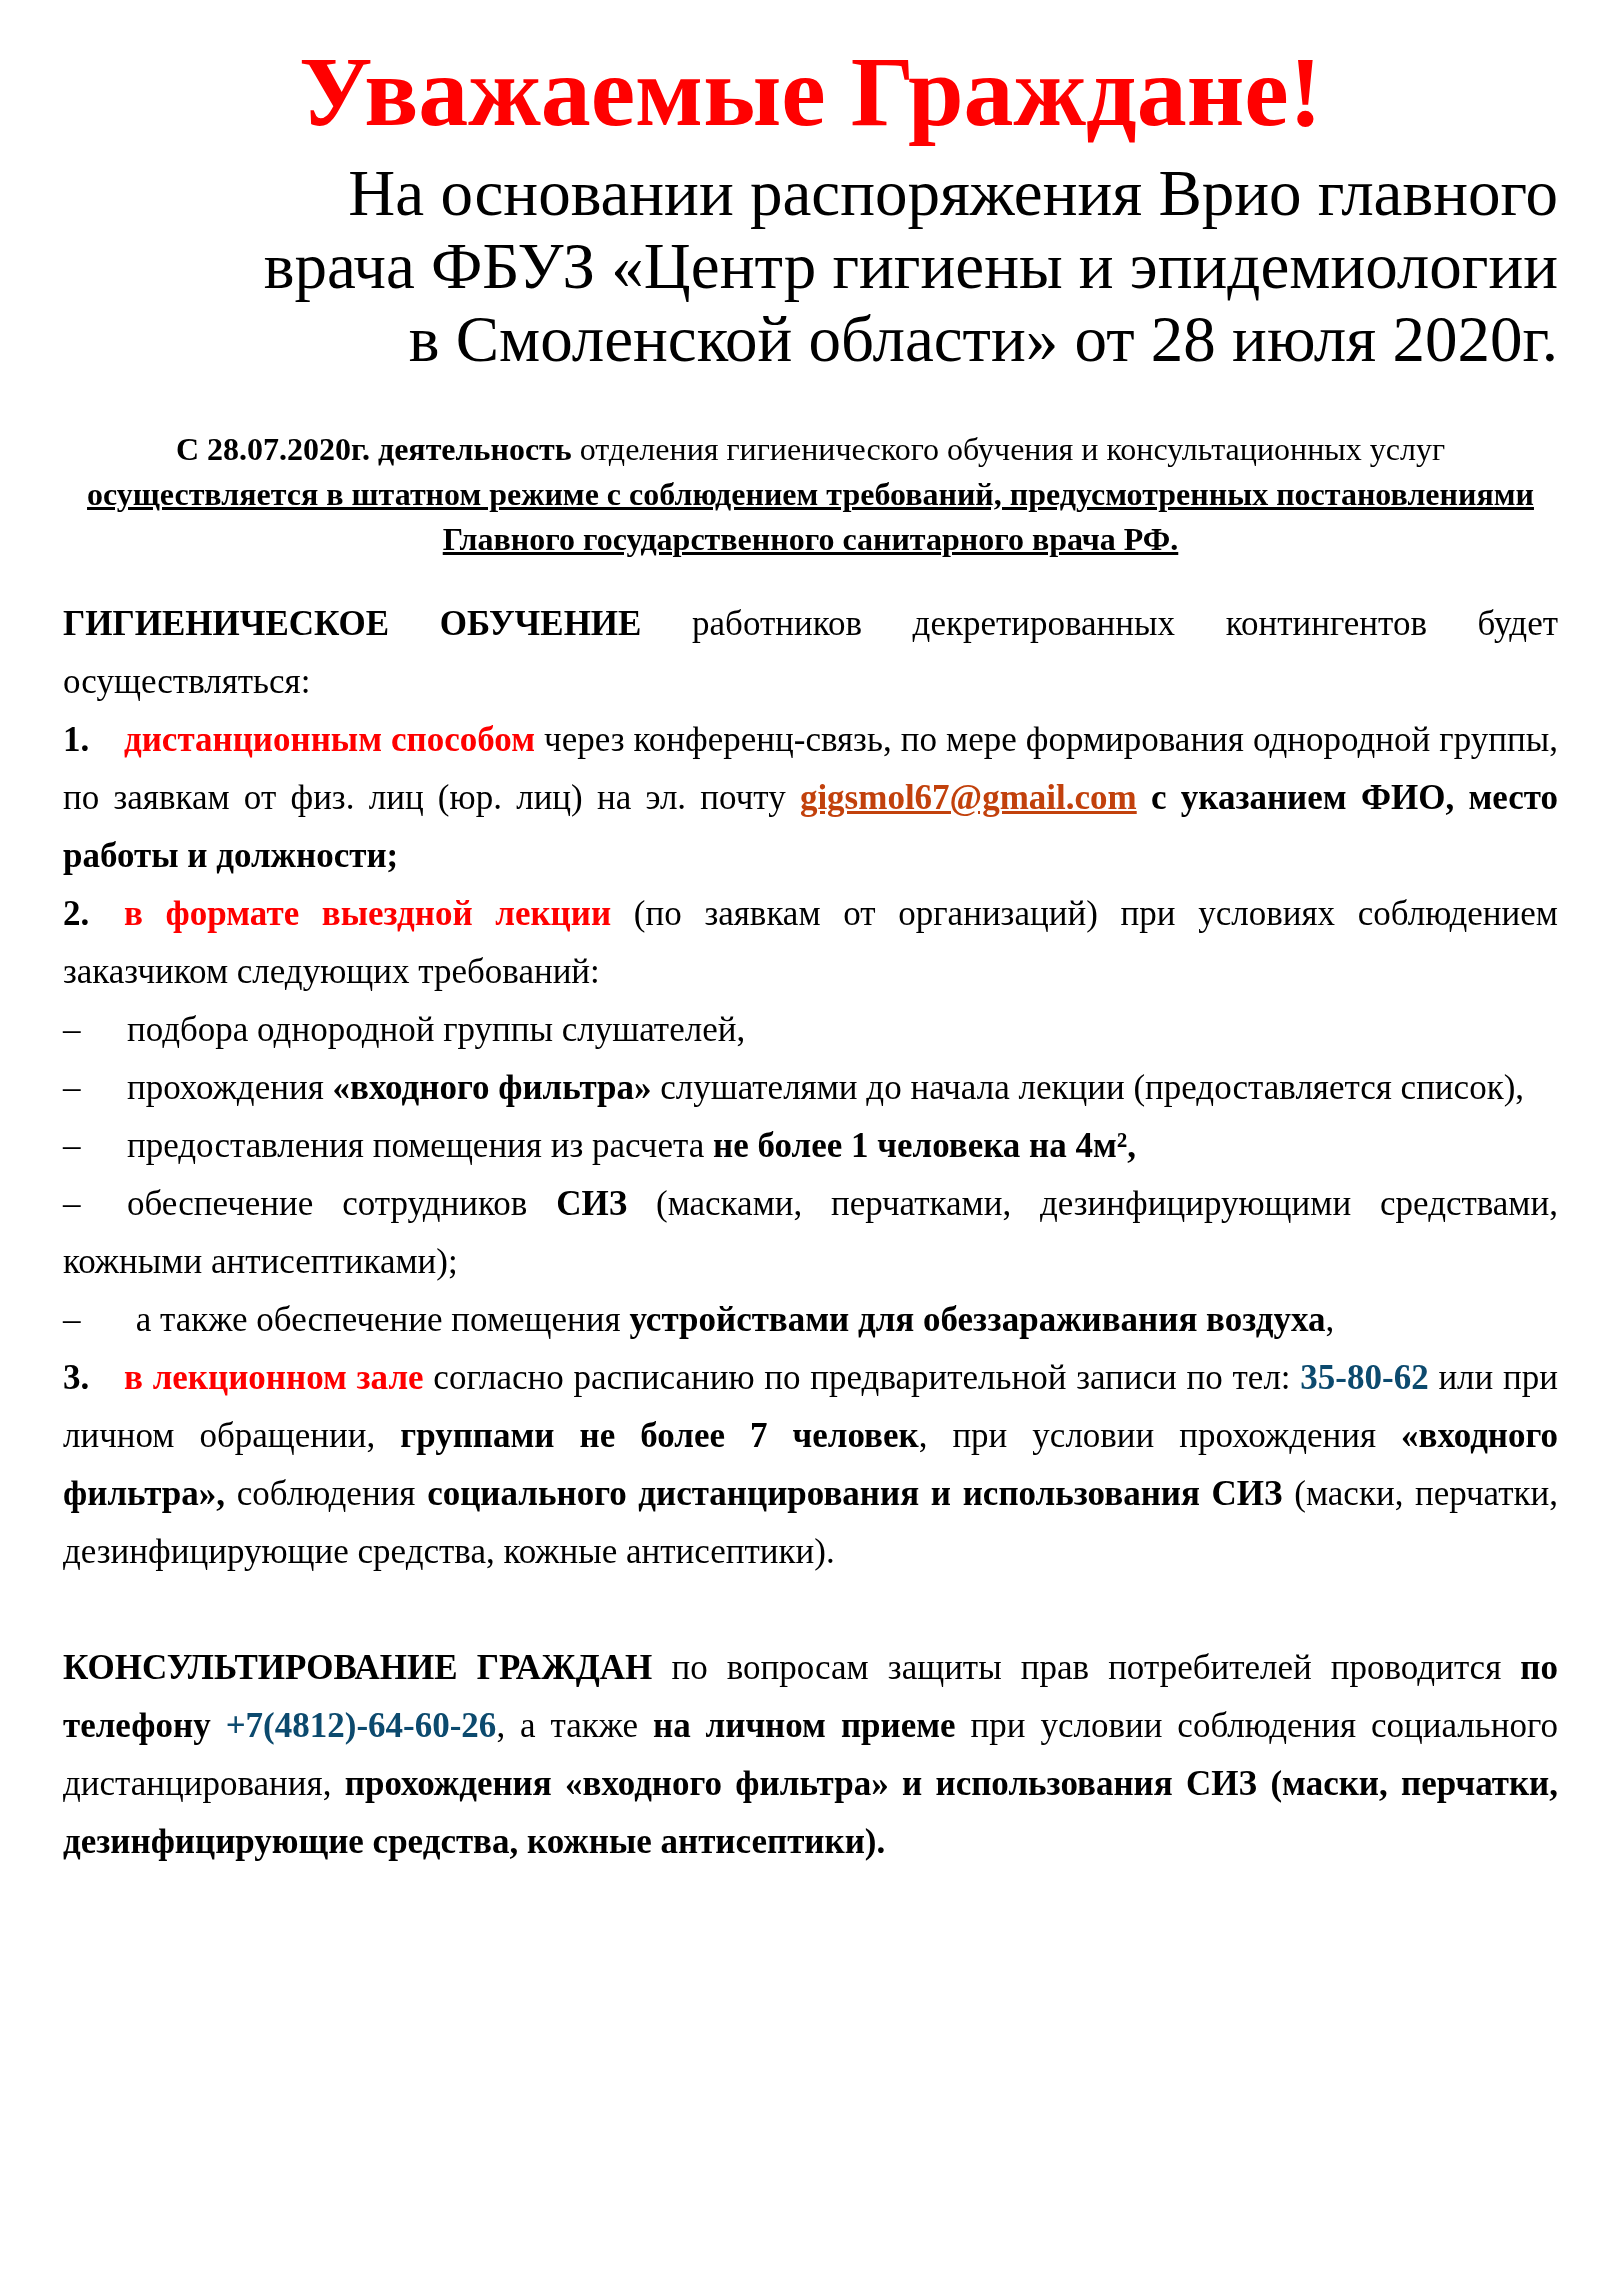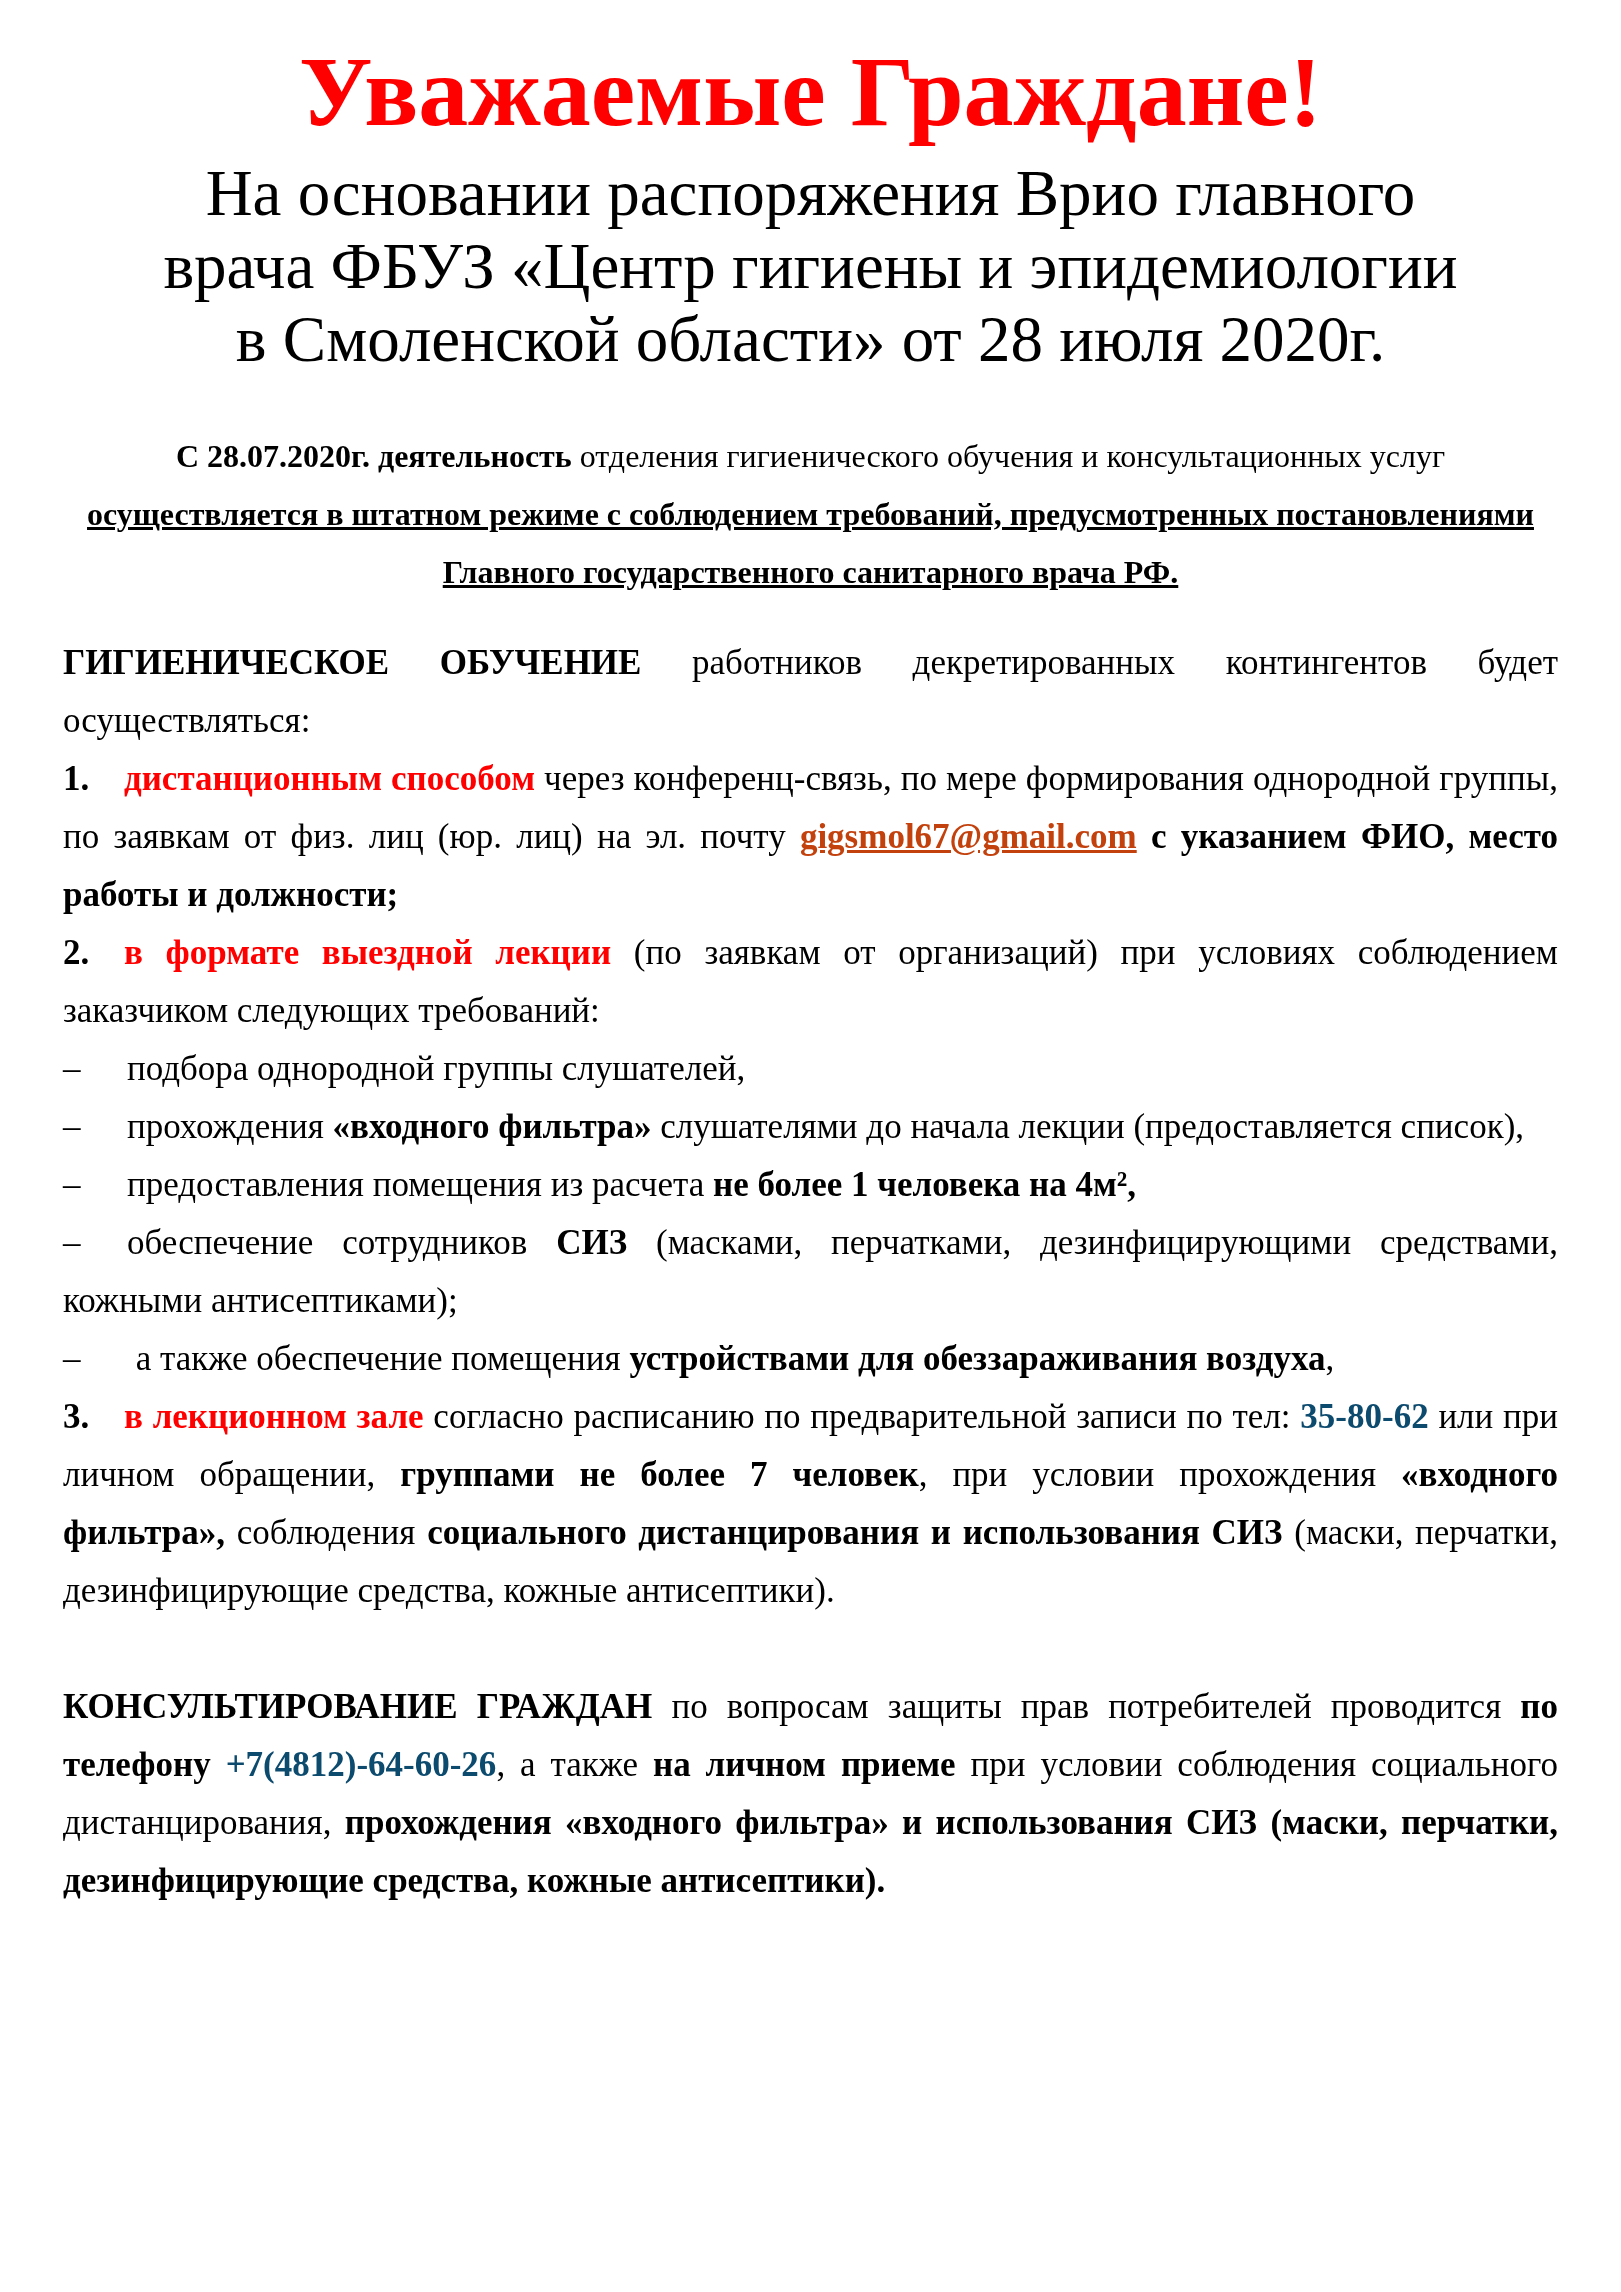--- a/index.html
+++ b/index.html
@@ -18,27 +18,27 @@
     line-height:1.18;
     font-weight:bold;
     text-align:center;
     color:#ff0000;
   }
   .subtitle{
     margin:0 0 51px 0;
     font-size:65px;
     line-height:73px;
     font-weight:normal;
-    text-align:center;
+    text-align:right;
   }
   .subtitle .line{display:block;}
   .intro{
     margin:0 0 33px 0;
     font-size:32px;
-    line-height:58px;
+    line-height:45px;
     text-align:center;
   }
   .body{
     margin:0;
     font-size:35px;
     line-height:58px;
     text-align:justify;
   }
   .consult{margin-top:58px;}
   .b{font-weight:bold;}

